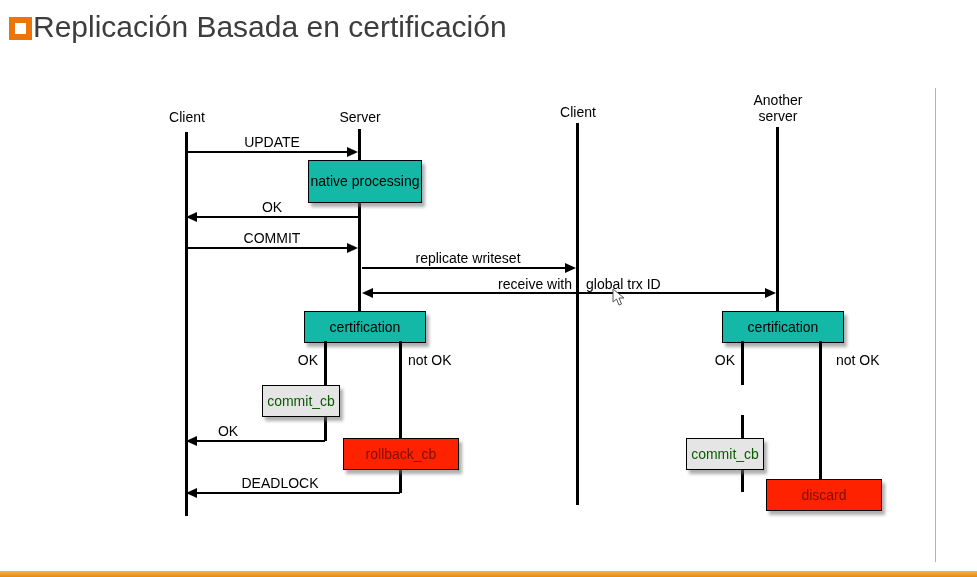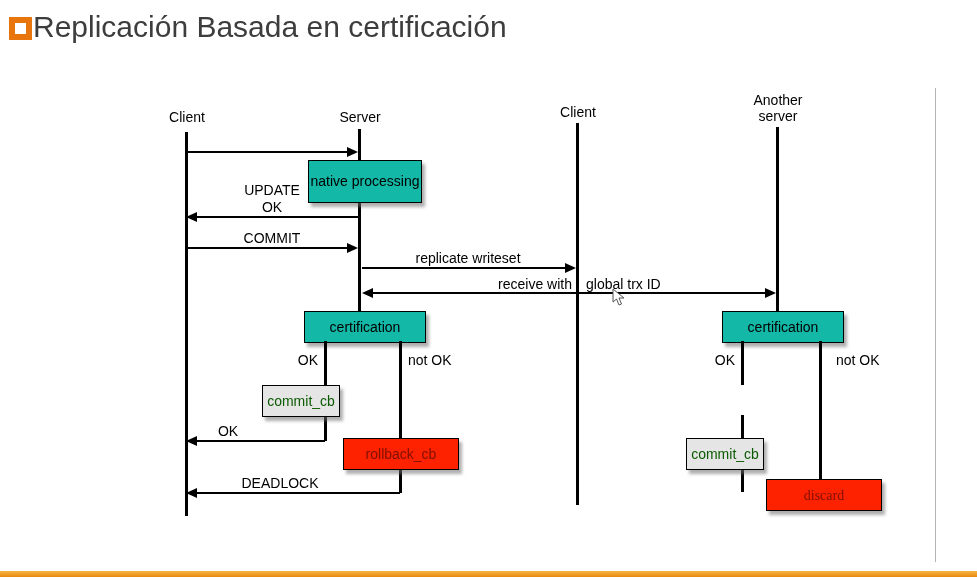--- a/index.html
+++ b/index.html
@@ -50,21 +50,21 @@
   <div class="lbl center" style="left:578px;top:104px;">Client</div>
   <div class="lbl center pre" style="left:778px;top:92px;">Another
 server</div>
 
   <div class="lifeline" style="left:185px;top:132px;height:384px;"></div>
   <div class="lifeline" style="left:358px;top:129px;height:184px;"></div>
   <div class="lifeline" style="left:576px;top:123px;height:382px;"></div>
   <div class="lifeline" style="left:776px;top:127px;height:186px;"></div>
 
   <div class="arrow a-right" style="left:188px;top:151px;width:168px;"></div>
-  <div class="lbl center" style="left:272px;top:134px;margin-top:48px;">UPDATE</div>
+  <div class="lbl center" style="left:272px;top:134px;">UPDATE</div>
 
   <div class="arrow a-left" style="left:188px;top:216px;width:172px;"></div>
   <div class="lbl center" style="left:272px;top:199px;">OK</div>
 
   <div class="arrow a-right" style="left:188px;top:247px;width:168px;"></div>
   <div class="lbl center" style="left:272px;top:230px;">COMMIT</div>
 
   <div class="arrow a-right" style="left:362px;top:267px;width:212px;"></div>
   <div class="lbl center" style="left:468px;top:250px;">replicate writeset</div>
 
@@ -91,21 +91,21 @@
   <div class="dbox green" style="left:262px;top:385px;width:76px;height:30px;">commit_cb</div>
   <div class="dbox red" style="left:343px;top:438px;width:114px;height:30px;">rollback_cb</div>
 
   <div class="lbl" style="right:242px;top:352px;">OK</div>
   <div class="lbl" style="left:836px;top:352px;">not OK</div>
   <div class="vseg" style="left:741px;top:341px;height:44px;"></div>
   <div class="vseg" style="left:741px;top:415px;height:23px;"></div>
   <div class="vseg" style="left:741px;top:468px;height:24px;"></div>
   <div class="vseg" style="left:819px;top:341px;height:138px;"></div>
   <div class="dbox green" style="left:686px;top:438px;width:76px;height:30px;">commit_cb</div>
-  <div class="dbox red" style="left:766px;top:479px;width:114px;height:30px;font-family:Liberation Serif, serif;">discard</div>
+  <div class="dbox red" style="left:766px;top:479px;width:114px;height:30px;">discard</div>
 
   <svg class="cursor" viewBox="0 0 13 18">
     <polygon points="1,1 1,14 4.5,11 7,17 9.5,16 7,10 12,10" fill="#ffffff" stroke="#555" stroke-width="1"></polygon>
   </svg>
 
   <div class="right-border"></div>
   <div class="bottom-bar"></div>
 
 </div>
 

